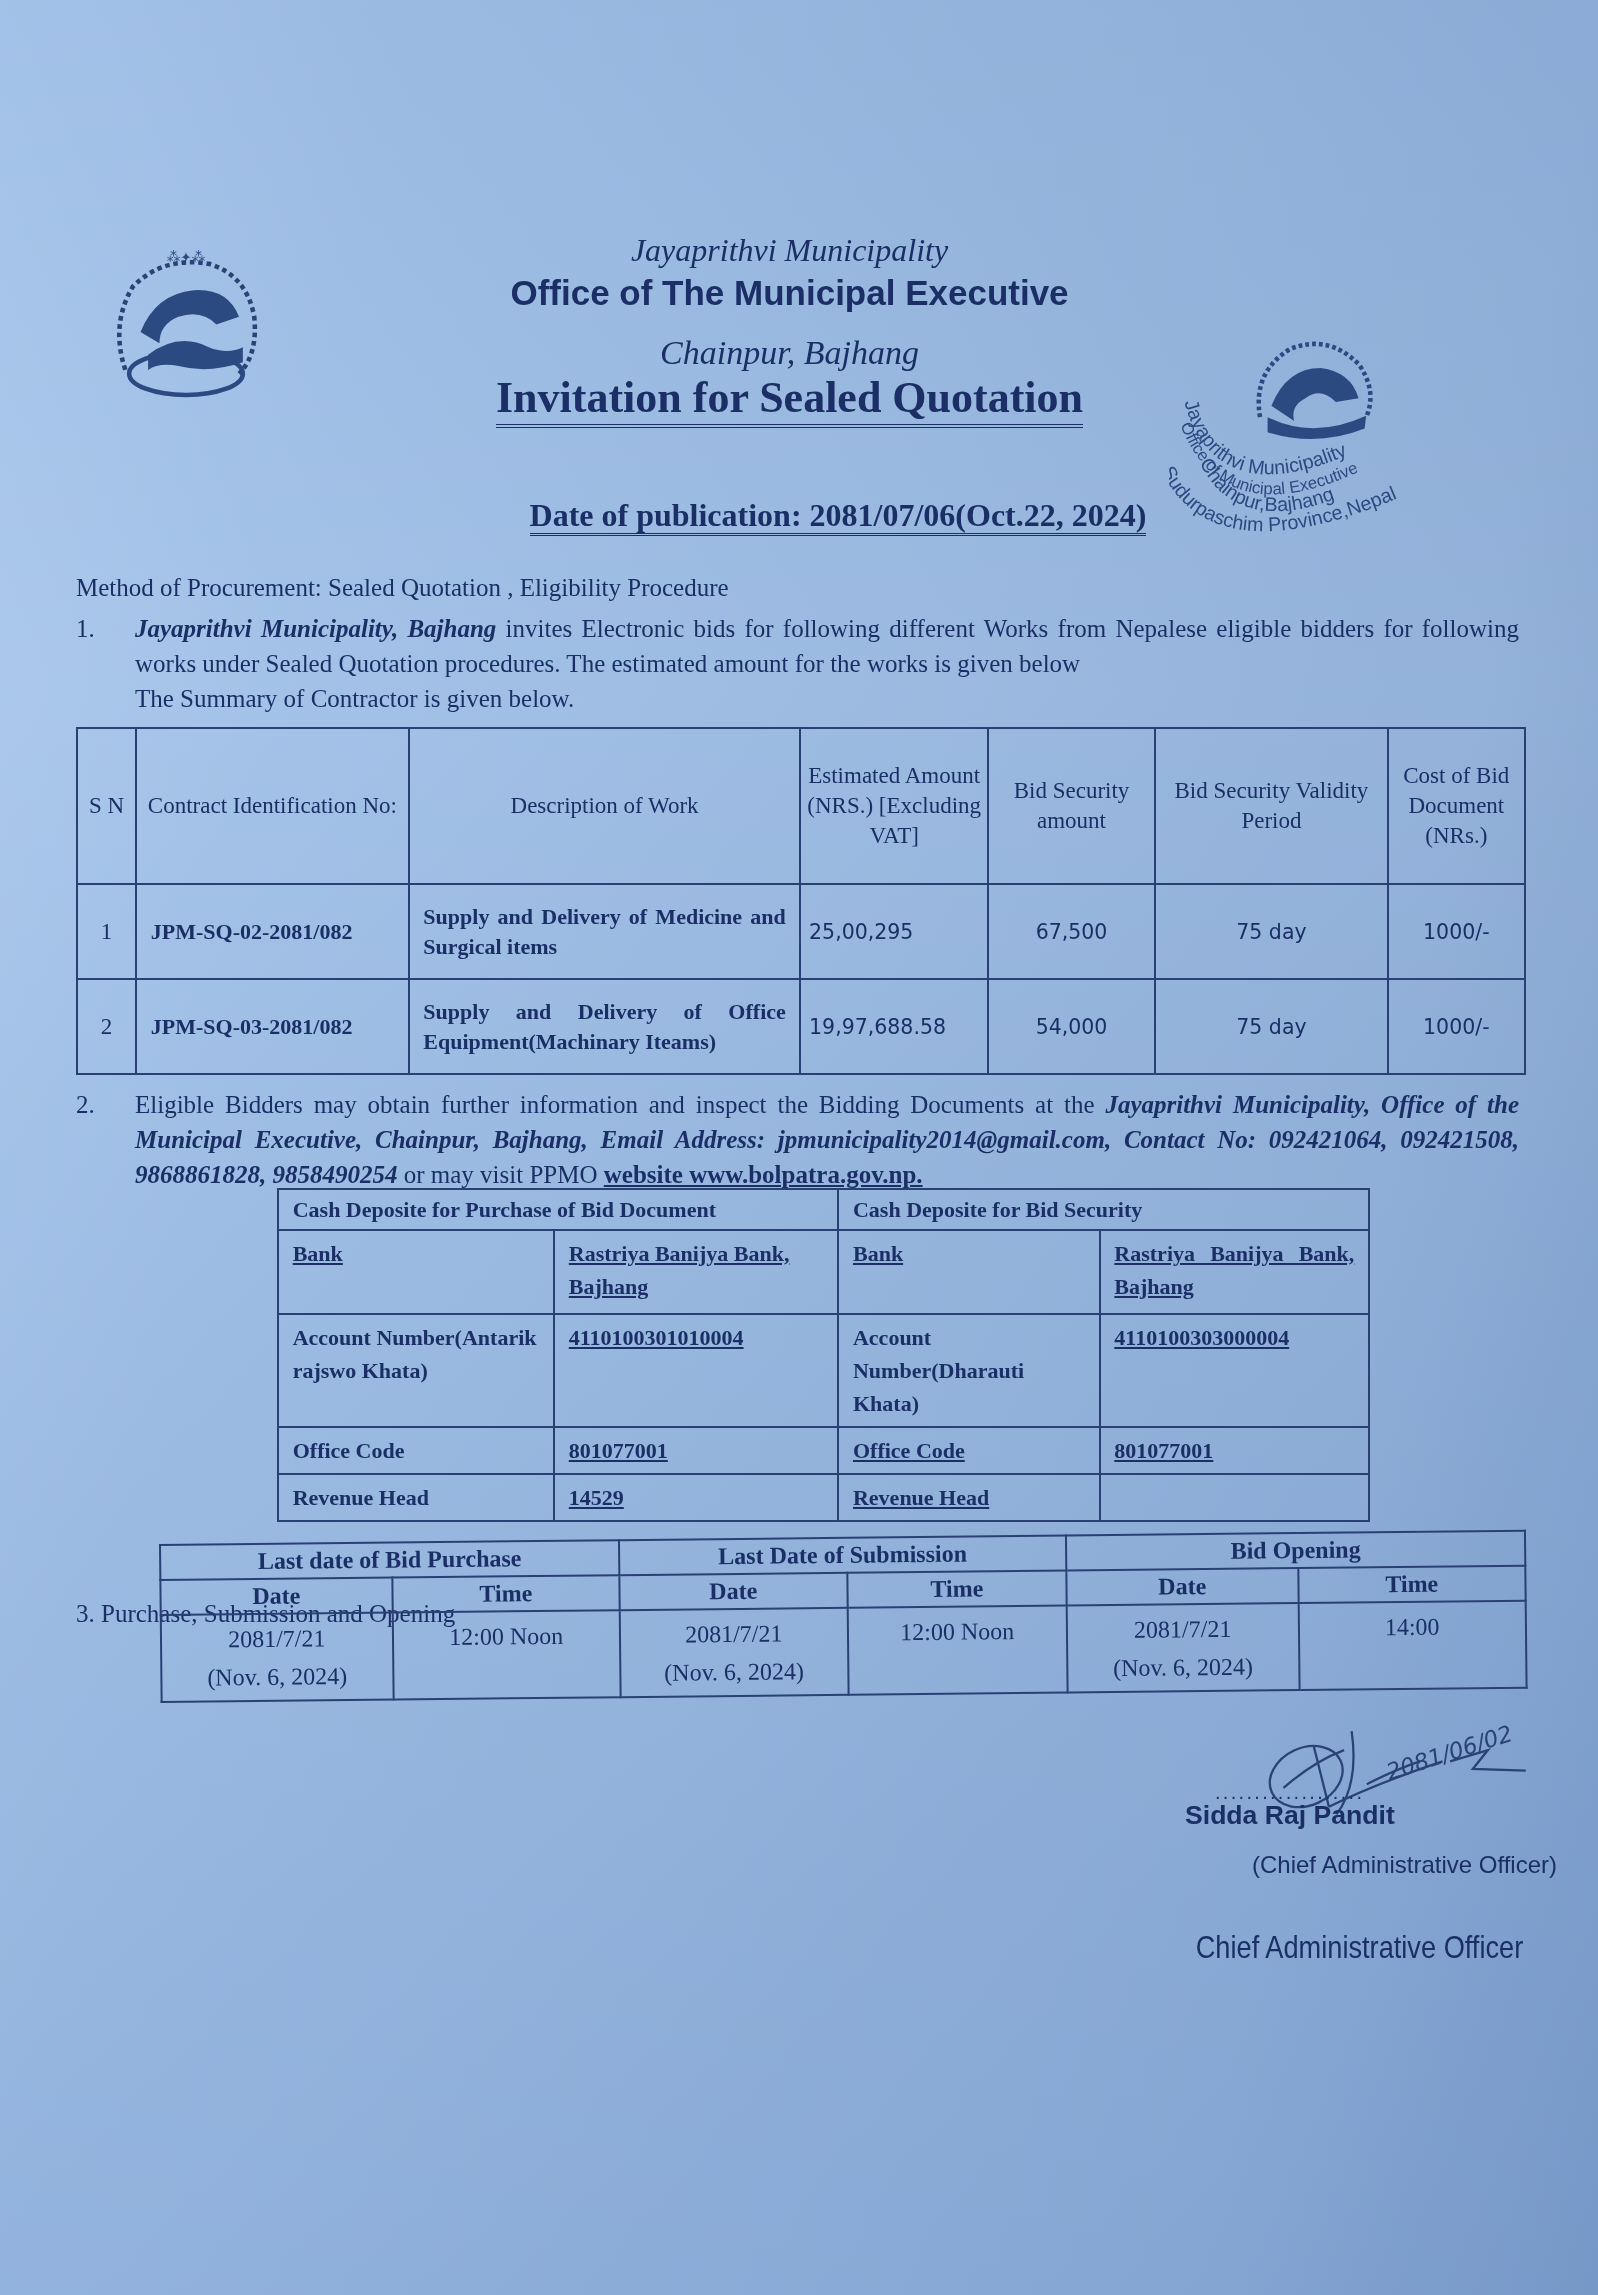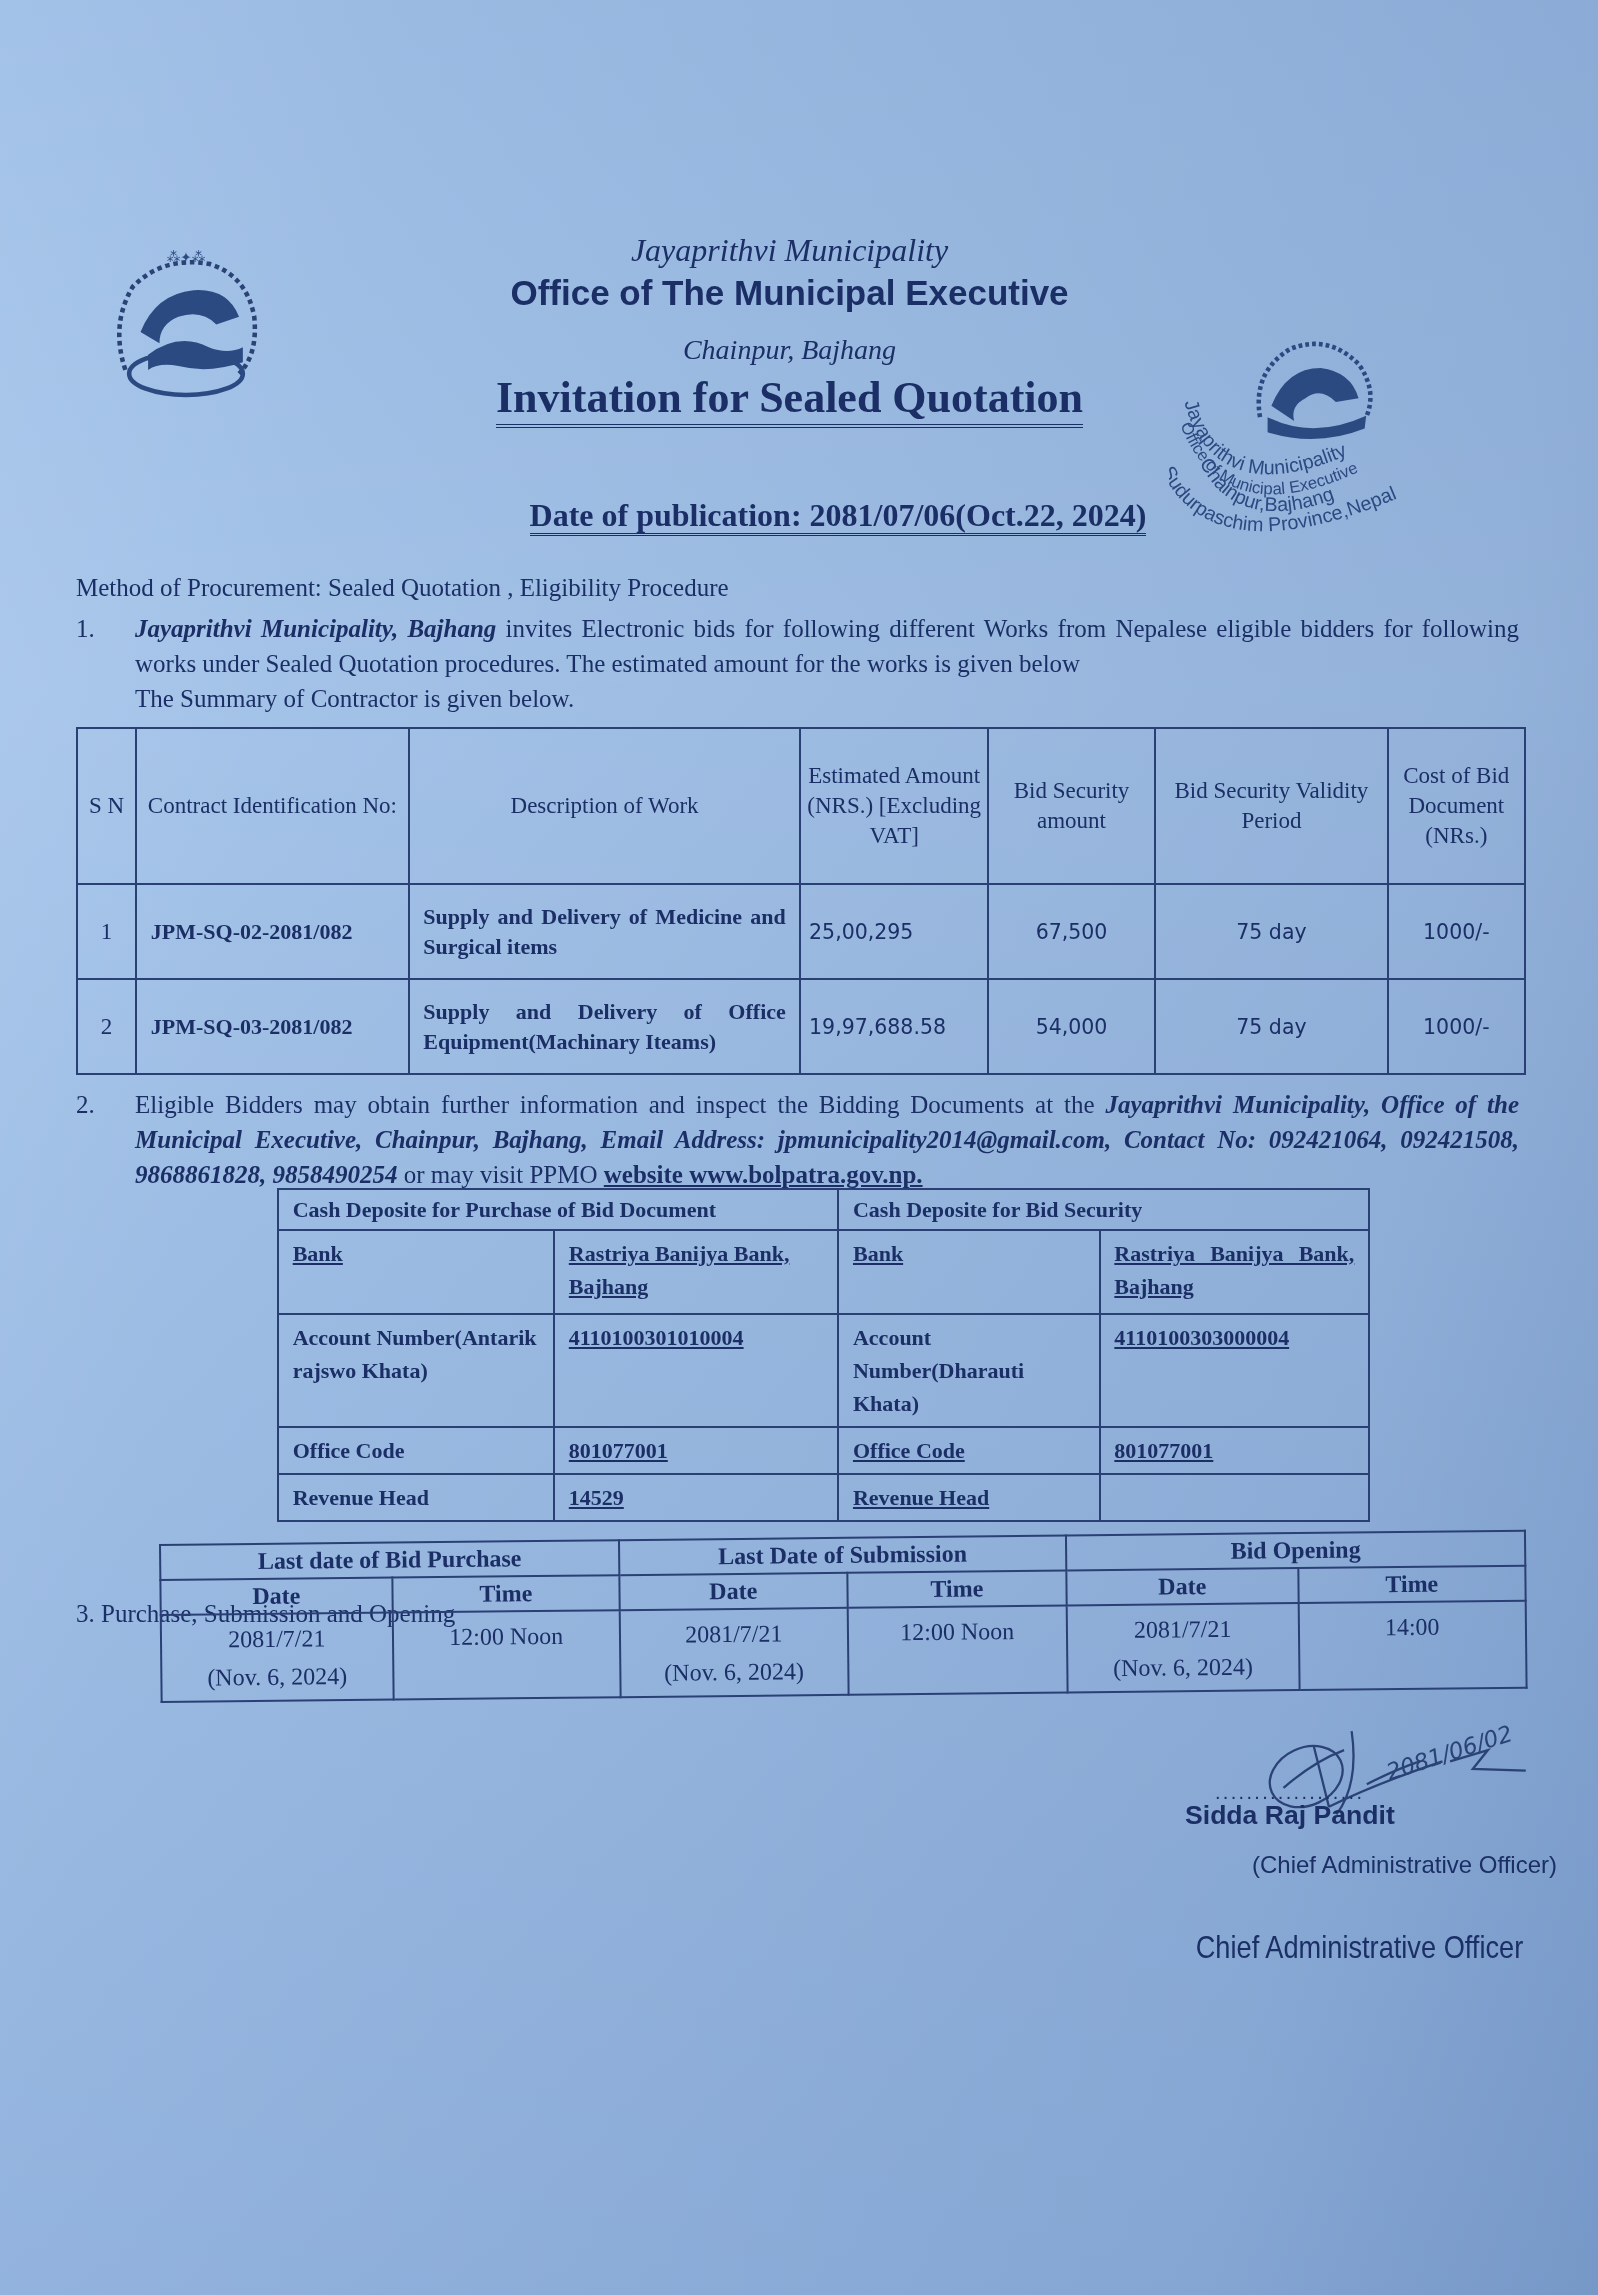--- a/index.html
+++ b/index.html
@@ -14,21 +14,21 @@
       background: linear-gradient(180deg, rgba(120,150,200,0.12) 0%, rgba(255,255,255,0.05) 30%, rgba(90,125,185,0.18) 100%);
       pointer-events:none;
     }
     .abs { position:absolute; }
     .center { text-align:center; }
 
     
     .emblem-left { left:95px; top:241px; width:182px; height:163px; }
     .muni-name { left:486px; top:232px; width:607px; font-size:32px; font-style:italic; text-align:center; }
     .office-title { left:425px; top:273px; width:729px; font-family:"Liberation Sans", sans-serif; font-weight:bold; font-size:35px; text-align:center; }
-    .location { left:486px; top:334px; width:607px; font-size:28px; font-style:italic; text-align:center; }
+    .location { left:486px; top:334px; width:607px; font-size:34px; font-style:italic; text-align:center; }
     .doc-title { left:425px; top:372px; width:729px; font-size:44px; font-weight:bold; text-align:center; }
     .doc-title span { border-bottom:4.6px double #1b2f66; padding-bottom:1.5px; }
     .pub-date { left:425px; top:497px; width:729px; font-size:32px; font-weight:bold; text-align:right; padding-right:7.6px; box-sizing:border-box; }
     .pub-date span { border-bottom:3.8px double #1b2f66; }
 
     
     .stamp { left:1169px; top:311px; width:273px; height:273px; }
 
     
     .method { left:76px; top:574px; font-size:25px; }

